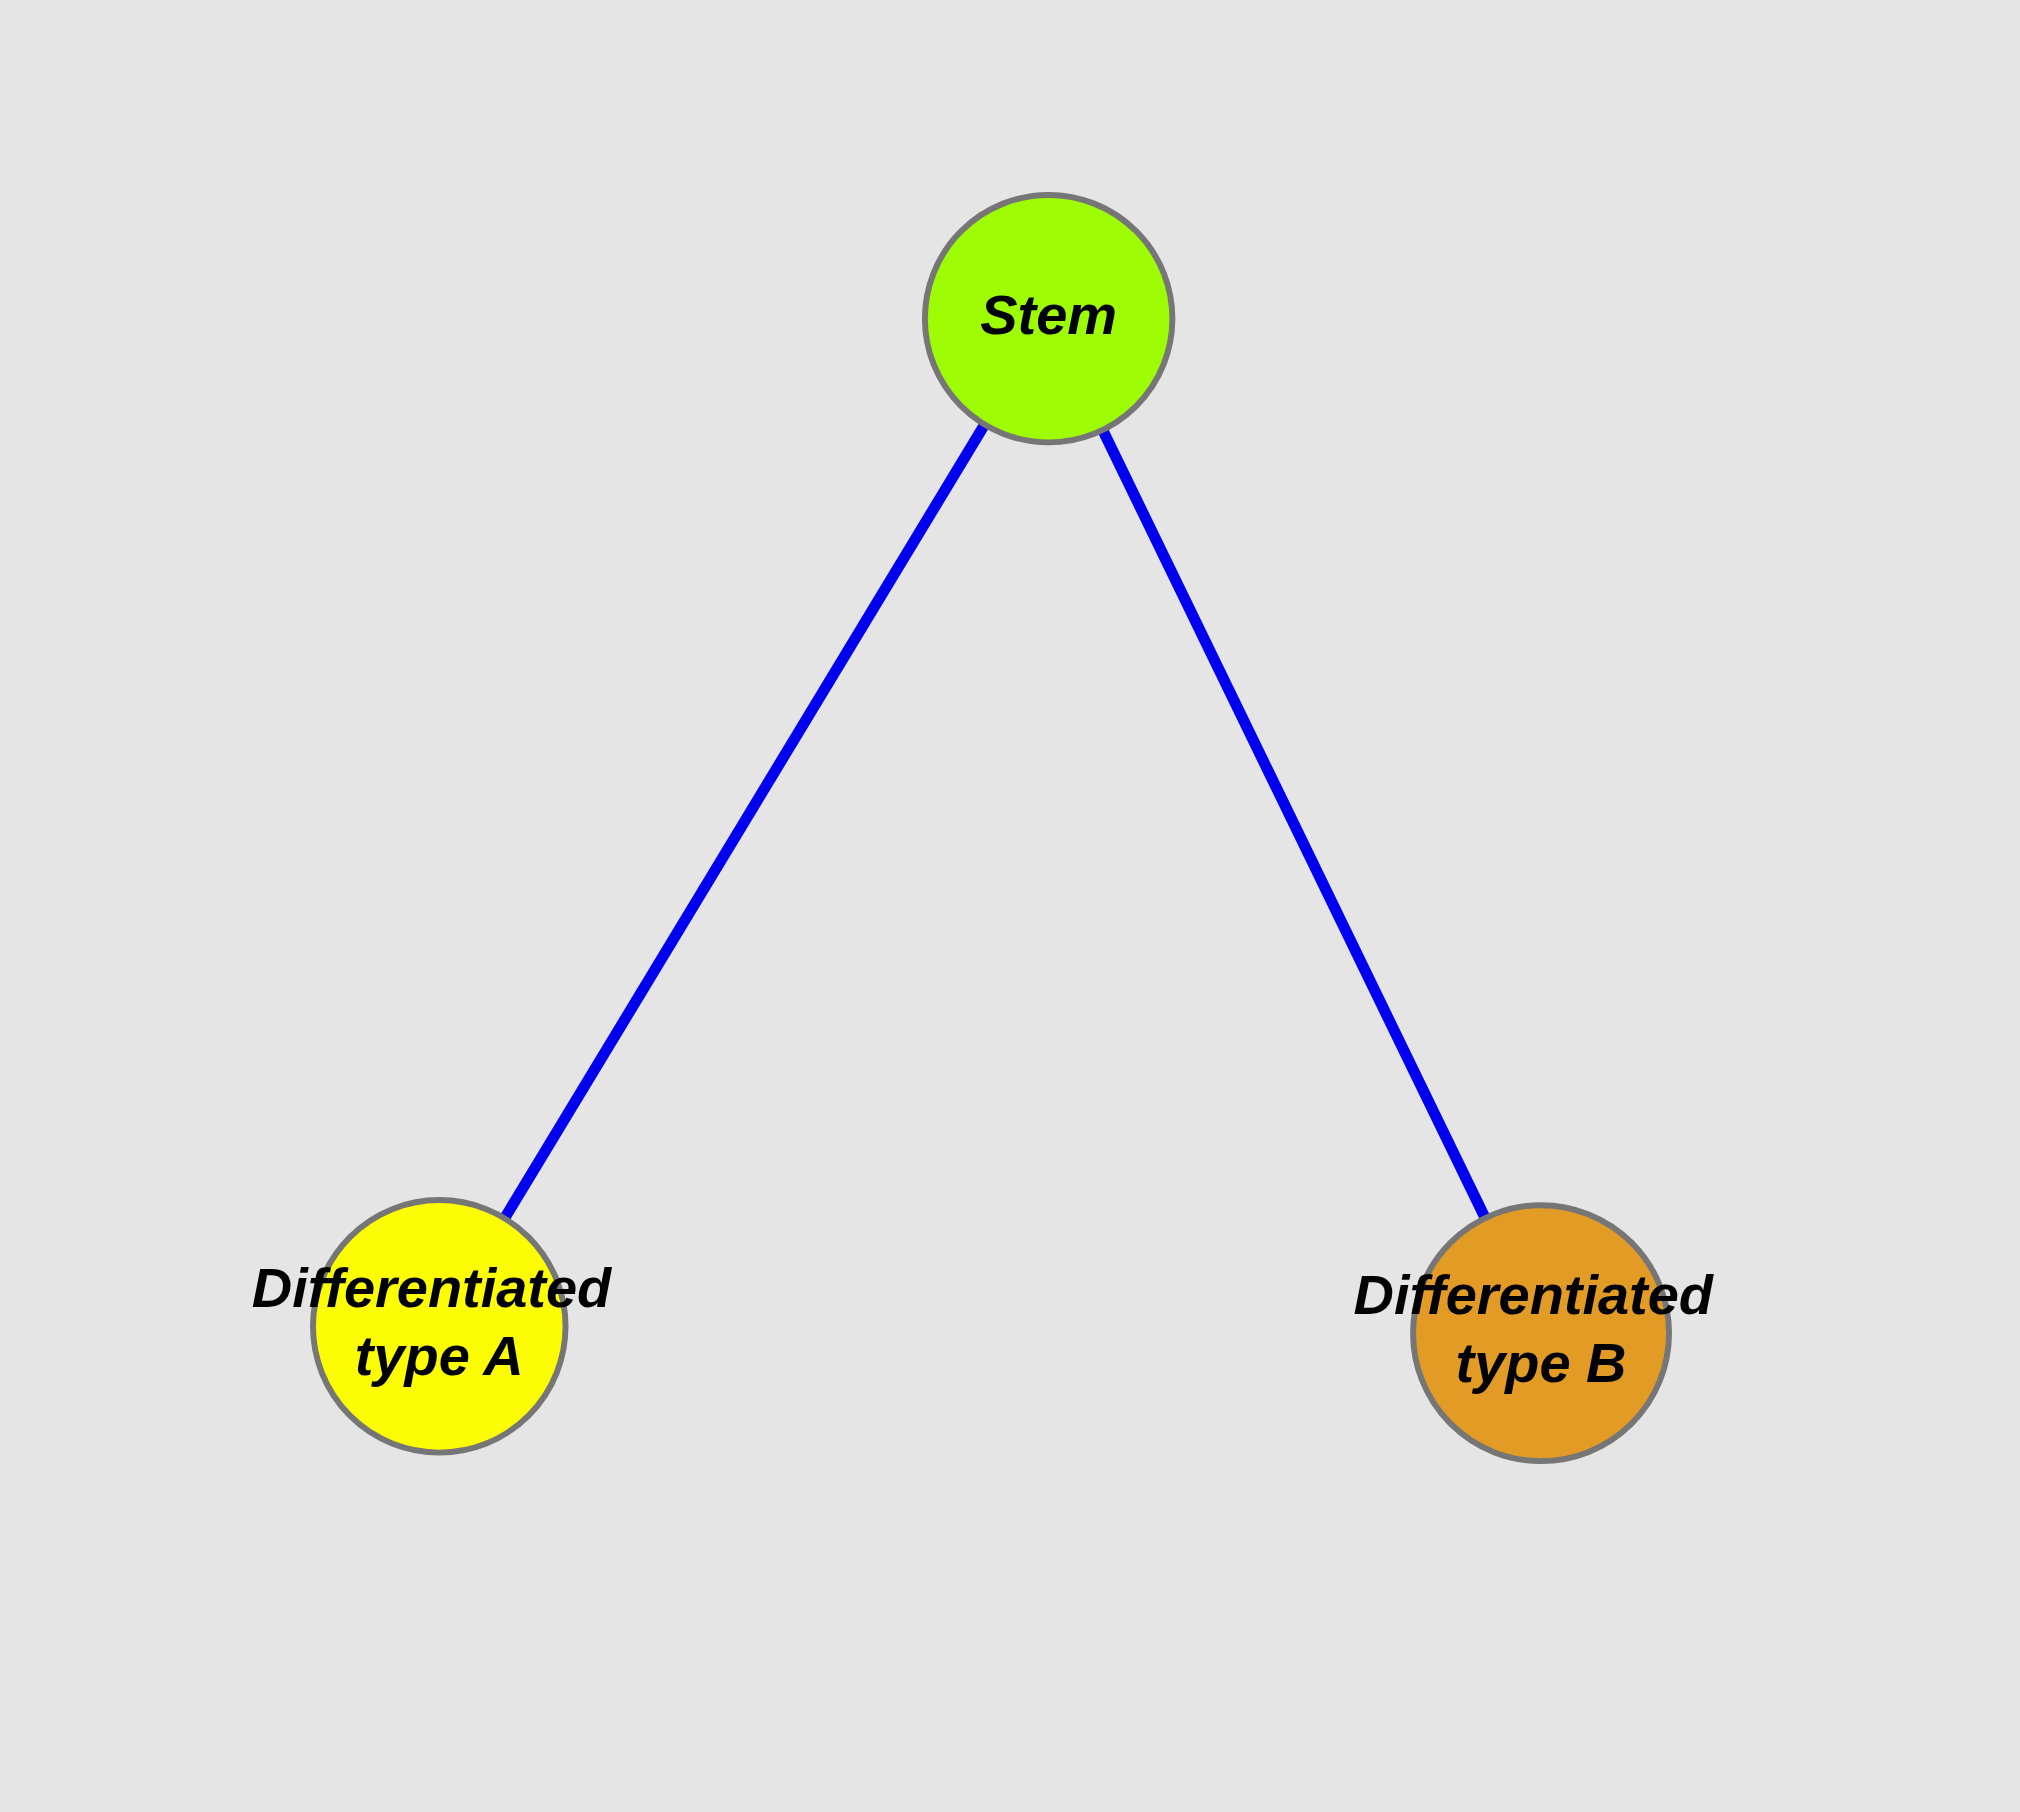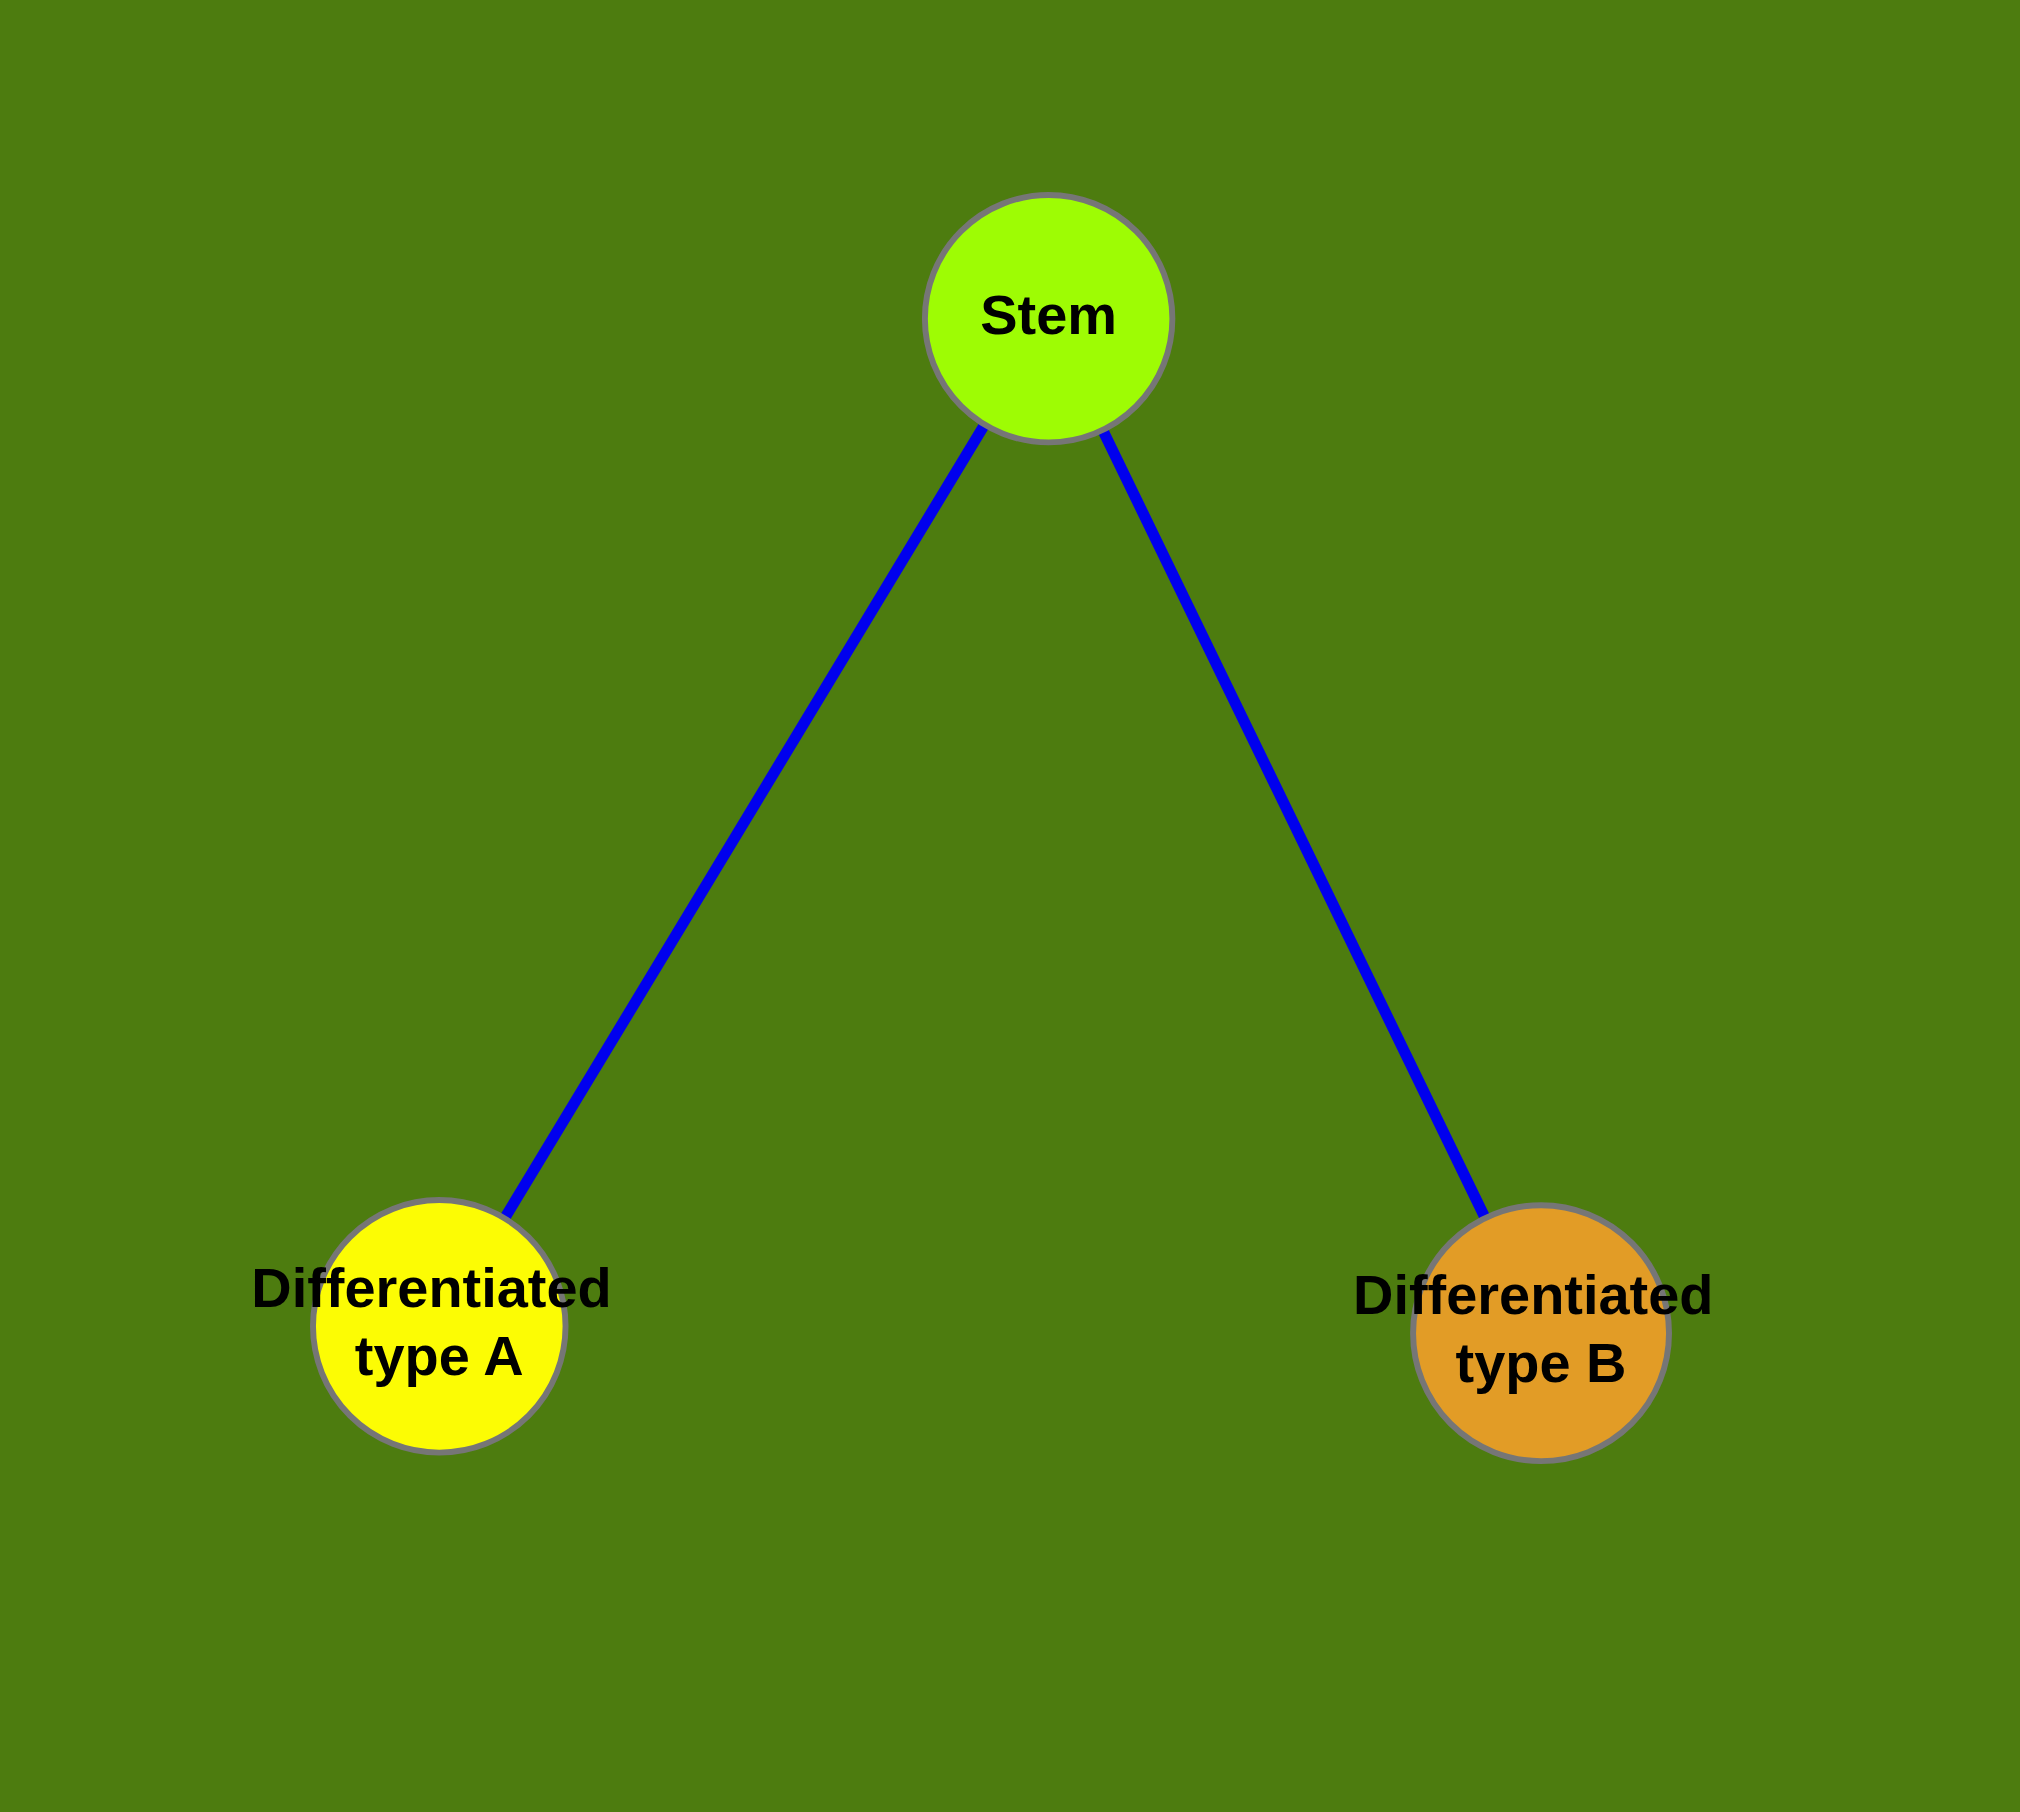--- a/index.html
+++ b/index.html
@@ -27,21 +27,21 @@
     font-family: "Liberation Sans", sans-serif;
     font-weight: bold;
     fill: #000000;
     text-anchor: middle;
     dominant-baseline: middle;
   }
 </style>
 </head>
 <body>
 
-<div id="canvas" style="width: 2021px; height: 1812px; background: #4d7c0f;">
+<div id="canvas" style="width: 2021px; height: 1812px; background: #e5e5e5; font-style: italic;">
   <svg id="graph-svg" viewBox="0 0 2384 2138">
 
     <g>
       <line id="edge-0" x1="1237" y1="376" x2="518" y2="1565" stroke="#0000ee" stroke-width="13" stroke-linecap="butt"></line>
       <line id="edge-1" x1="1237" y1="376" x2="1818" y2="1573" stroke="#0000ee" stroke-width="13" stroke-linecap="butt"></line>
     </g>
 
     <g>
       <circle id="node-circle-0" cx="1237" cy="376" r="146" fill="#9efc04" stroke="#767676" stroke-width="7"></circle>
       <circle id="node-circle-1" cx="518" cy="1565" r="149" fill="#fcfc04" stroke="#767676" stroke-width="7"></circle>

